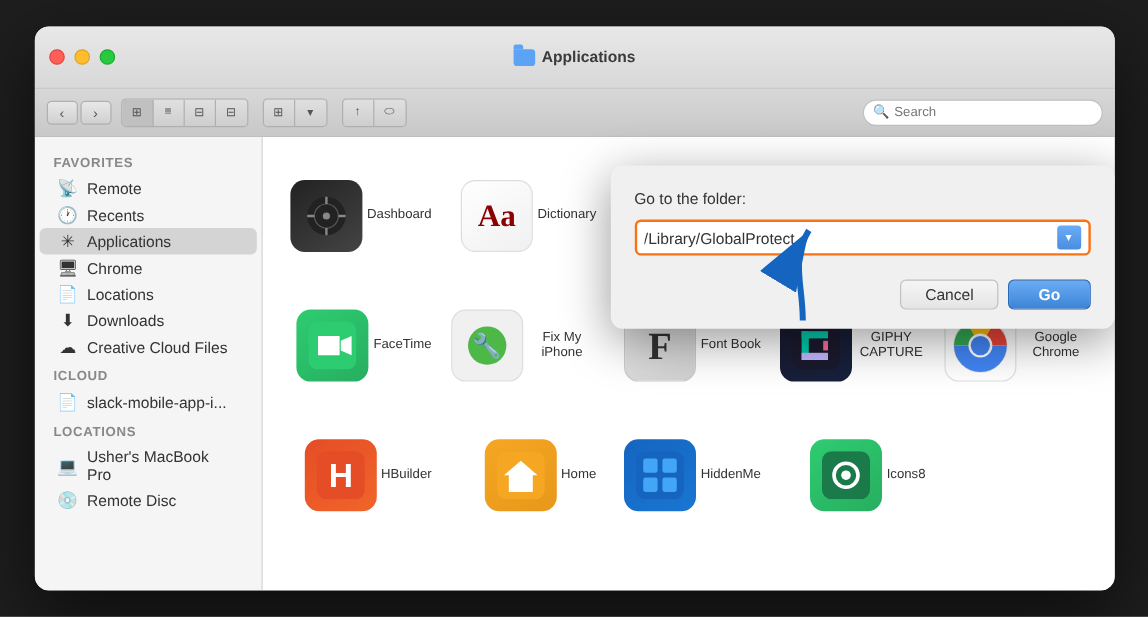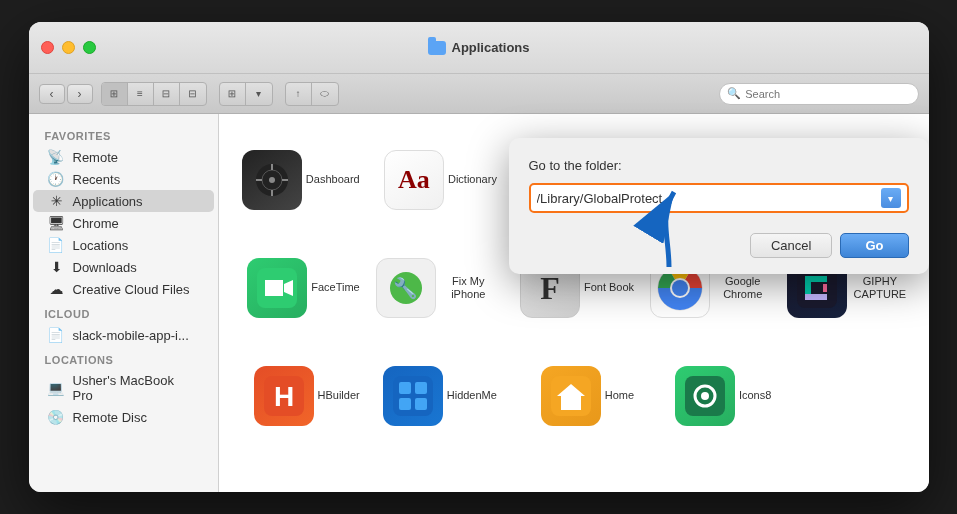--- a/index.html
+++ b/index.html
@@ -523,86 +523,86 @@
       </div>
 
       <div class="file-item">
         <div class="file-icon icon-fontbook" style="background: linear-gradient(145deg, #e8e8e8, #d0d0d0); border:1px solid #ccc;">
           <div style="font-size:32px; font-weight:900; color:#333; font-family: Georgia;">F</div>
         </div>
         <span class="file-label">Font Book</span>
       </div>
 
       <div class="file-item">
-        <div class="file-icon icon-chrome">
-          <svg width="48" height="48" viewBox="0 0 48 48">
-            <circle cx="24" cy="24" r="22" fill="white"></circle>
-
-            <circle cx="24" cy="24" r="22" fill="none" stroke="#ddd" stroke-width="1"></circle>
-
-            <path d="M24 24 L46 24 A22 22 0 0 0 35 5.4 Z" fill="#ea4335"></path>
-
-            <path d="M24 24 L35 5.4 A22 22 0 0 0 13 5.4 Z" fill="#fbbc05"></path>
-
-            <path d="M24 24 L13 5.4 A22 22 0 0 0 2 24 Z" fill="#34a853"></path>
-
-            <path d="M24 24 L2 24 A22 22 0 0 0 24 46 A22 22 0 0 0 46 24 Z" fill="#4285f4"></path>
-
-            <circle cx="24" cy="24" r="10" fill="white"></circle>
-
-            <circle cx="24" cy="24" r="8" fill="#4285f4"></circle>
-          </svg>
-        </div>
-        <span class="file-label">Google Chrome</span>
-      </div>
-
-      <div class="file-item">
         <div class="file-icon icon-giphy">
           <svg width="40" height="40" viewBox="0 0 40 40">
             <rect width="40" height="40" rx="8" fill="#1a1a2e"></rect>
             <rect x="8" y="8" width="6" height="24" fill="#00cdac"></rect>
             <rect x="8" y="8" width="22" height="6" fill="#00cdac"></rect>
             <rect x="26" y="16" width="4" height="8" fill="#ff6b9d"></rect>
             <rect x="8" y="26" width="22" height="6" fill="#c4b5fd"></rect>
           </svg>
         </div>
         <span class="file-label">GIPHY CAPTURE</span>
       </div>
 
       <div class="file-item">
+        <div class="file-icon icon-chrome">
+          <svg width="48" height="48" viewBox="0 0 48 48">
+            <circle cx="24" cy="24" r="22" fill="white"></circle>
+
+            <circle cx="24" cy="24" r="22" fill="none" stroke="#ddd" stroke-width="1"></circle>
+
+            <path d="M24 24 L46 24 A22 22 0 0 0 35 5.4 Z" fill="#ea4335"></path>
+
+            <path d="M24 24 L35 5.4 A22 22 0 0 0 13 5.4 Z" fill="#fbbc05"></path>
+
+            <path d="M24 24 L13 5.4 A22 22 0 0 0 2 24 Z" fill="#34a853"></path>
+
+            <path d="M24 24 L2 24 A22 22 0 0 0 24 46 A22 22 0 0 0 46 24 Z" fill="#4285f4"></path>
+
+            <circle cx="24" cy="24" r="10" fill="white"></circle>
+
+            <circle cx="24" cy="24" r="8" fill="#4285f4"></circle>
+          </svg>
+        </div>
+        <span class="file-label">Google Chrome</span>
+      </div>
+
+      <div class="file-item">
         <div class="file-icon icon-hbuilder">
           <svg width="40" height="40" viewBox="0 0 40 40">
             <rect width="40" height="40" rx="8" fill="#e44d26"></rect>
             <text x="20" y="30" text-anchor="middle" font-size="28" font-weight="900" fill="white" font-family="Arial">H</text>
           </svg>
         </div>
         <span class="file-label">HBuilder</span>
+      </div>
+
+      <div class="file-item">
+        <div class="file-icon icon-home">
+          <svg width="40" height="40" viewBox="0 0 40 40">
+            <rect width="40" height="40" rx="8" fill="#f5a623"></rect>
+            <polygon points="20,8 34,20 30,20 30,34 10,34 10,20 6,20" fill="white"></polygon>
+          </svg>
+        </div>
+        <span class="file-label">Home</span>
       </div>
 
       <div class="file-item">
         <div class="file-icon icon-hiddenme">
           <svg width="40" height="40" viewBox="0 0 40 40">
             <rect width="40" height="40" rx="8" fill="#1565c0"></rect>
             <rect x="6" y="6" width="12" height="12" rx="2" fill="#42a5f5"></rect>
             <rect x="22" y="6" width="12" height="12" rx="2" fill="#42a5f5"></rect>
             <rect x="6" y="22" width="12" height="12" rx="2" fill="#42a5f5"></rect>
             <rect x="22" y="22" width="12" height="12" rx="2" fill="#42a5f5"></rect>
           </svg>
         </div>
         <span class="file-label">HiddenMe</span>
-      </div>
-
-      <div class="file-item">
-        <div class="file-icon icon-home">
-          <svg width="40" height="40" viewBox="0 0 40 40">
-            <rect width="40" height="40" rx="8" fill="#f5a623"></rect>
-            <polygon points="20,8 34,20 30,20 30,34 10,34 10,20 6,20" fill="white"></polygon>
-          </svg>
-        </div>
-        <span class="file-label">Home</span>
       </div>
 
       <div class="file-item">
         <div class="file-icon icon-icons8">
           <svg width="40" height="40" viewBox="0 0 40 40">
             <rect width="40" height="40" rx="8" fill="#1a7a4a"></rect>
             <circle cx="20" cy="20" r="10" fill="none" stroke="white" stroke-width="3"></circle>
             <circle cx="20" cy="20" r="4" fill="white"></circle>
           </svg>
         </div>

